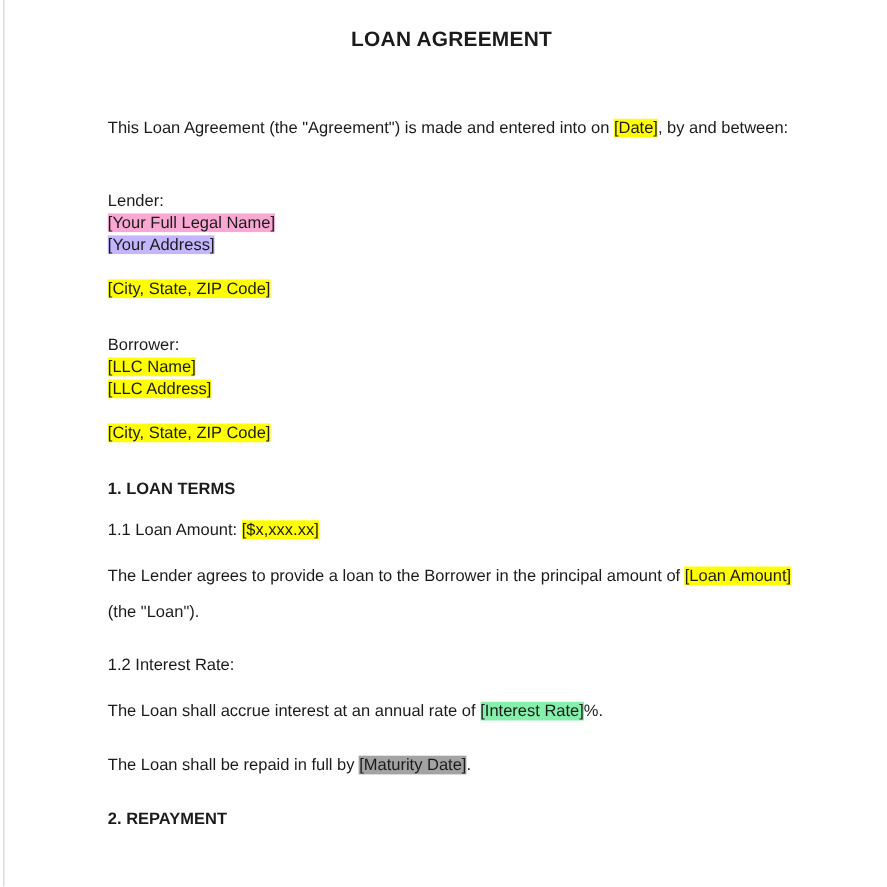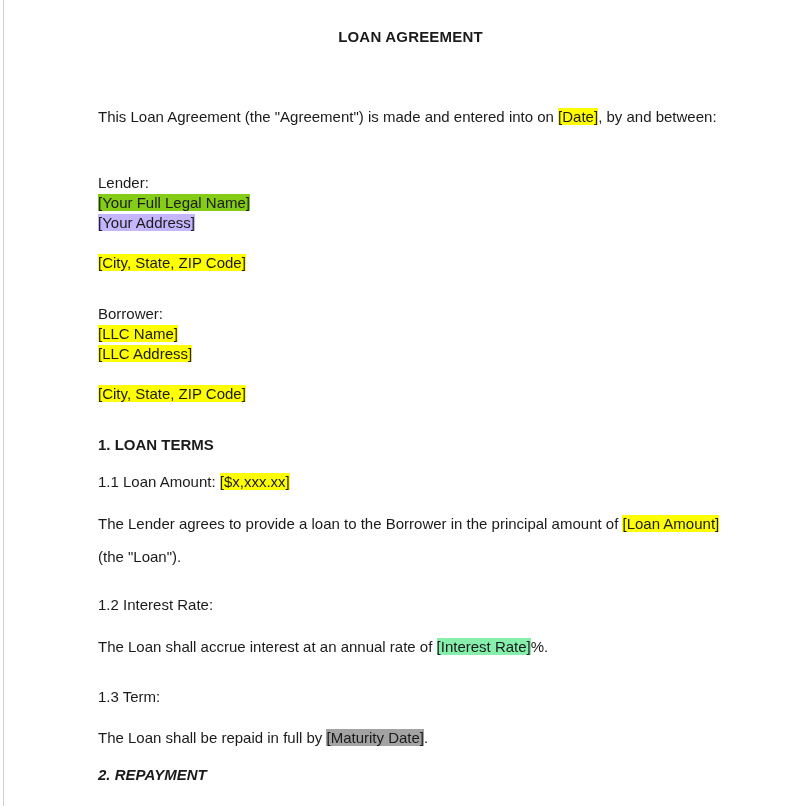--- a/index.html
+++ b/index.html
@@ -25,40 +25,40 @@
     background: #cfcfcf;
   }
   .content {
     position: relative;
     margin-left: 98px;
     width: 625px;
     padding-top: 28px;
   }
   .title {
     margin: 0;
-    font-size: 15px;
+    font-size: 19px;
     font-weight: 700;
     text-align: center;
     line-height: 17px;
     letter-spacing: 0.2px;
   }
   p, h1, h2 { margin: 0; }
   .para { line-height: 17px; }
   .intro { margin-top: 63px; }
   .addr { line-height: 20px; }
   .addr-lender { margin-top: 48px; }
   .addr-borrower { margin-top: 31px; }
   .addr-blank { height: 20px; }
   .heading {
     font-size: 15px;
     font-weight: 700;
     line-height: 17px;
   }
   .heading-1 { margin-top: 32px; }
-  .heading-2 { margin-top: 12px; font-style: italic; }
+  .heading-2 { margin-top: 24px; }
   .clause { line-height: 17px; }
   .clause-1-1 { margin-top: 20px; }
   .clause-1-2 { margin-top: 23px; }
   .clause-1-3 { margin-top: 25px; }
   .body-para { line-height: 33px; }
   .body-1-1 { margin-top: 17px; }
   .body-1-2 { margin-top: 17px; }
   .body-1-3 { margin-top: 16px; }
   .hl {
     background: #ffff00;
@@ -71,21 +71,21 @@
 <div class="page-edge" style="background: rgb(207, 207, 207);"></div>
 
 <div class="content">
 
   <h1 class="title">LOAN AGREEMENT</h1>
 
   <p class="para intro"><span>This Loan Agreement (the "Agreement") is made and entered into on </span><span class="hl" style="background: rgb(255, 255, 0);">[Date]</span><span>, by and between:</span></p>
 
   <div class="addr addr-lender">
     <div>Lender:</div>
-    <div><span class="hl" style="background: #84cc16;">[Your Full Legal Name]</span></div>
+    <div><span class="hl" style="background: #f9a8d4;">[Your Full Legal Name]</span></div>
     <div><span class="hl" style="background: #c4b5fd;">[Your Address]</span></div>
     <div class="addr-blank"></div>
     <div><span class="hl" style="background: rgb(255, 255, 0);">[City, State, ZIP Code]</span></div>
   </div>
 
   <div class="addr addr-borrower">
     <div>Borrower:</div>
     <div><span class="hl" style="background: rgb(255, 255, 0);">[LLC Name]</span></div>
     <div><span class="hl" style="background: rgb(255, 255, 0);">[LLC Address]</span></div>
     <div class="addr-blank"></div>
@@ -95,19 +95,18 @@
   <h2 class="heading heading-1">1. LOAN TERMS</h2>
 
   <p class="para clause clause-1-1"><span>1.1 Loan Amount: </span><span class="hl" style="background: rgb(255, 255, 0);">[$x,xxx.xx]</span></p>
 
   <p class="para body-para body-1-1"><span>The Lender agrees to provide a loan to the Borrower in the principal amount of </span><span class="hl" style="background: rgb(255, 255, 0);">[Loan Amount]</span><span> (the "Loan").</span></p>
 
   <p class="para clause clause-1-2">1.2 Interest Rate:</p>
 
   <p class="para body-para body-1-2"><span>The Loan shall accrue interest at an annual rate of </span><span class="hl" style="background: #86efac;">[Interest Rate]</span><span>%.</span></p>
 
-  <p class="para clause clause-1-3">1.3 Term:</p>
 
   <p class="para body-para body-1-3"><span>The Loan shall be repaid in full by </span><span class="hl" style="background: #a3a3a3;">[Maturity Date]</span><span>.</span></p>
 
   <h2 class="heading heading-2">2. REPAYMENT</h2>
 
 </div>
 
 </body></html>

